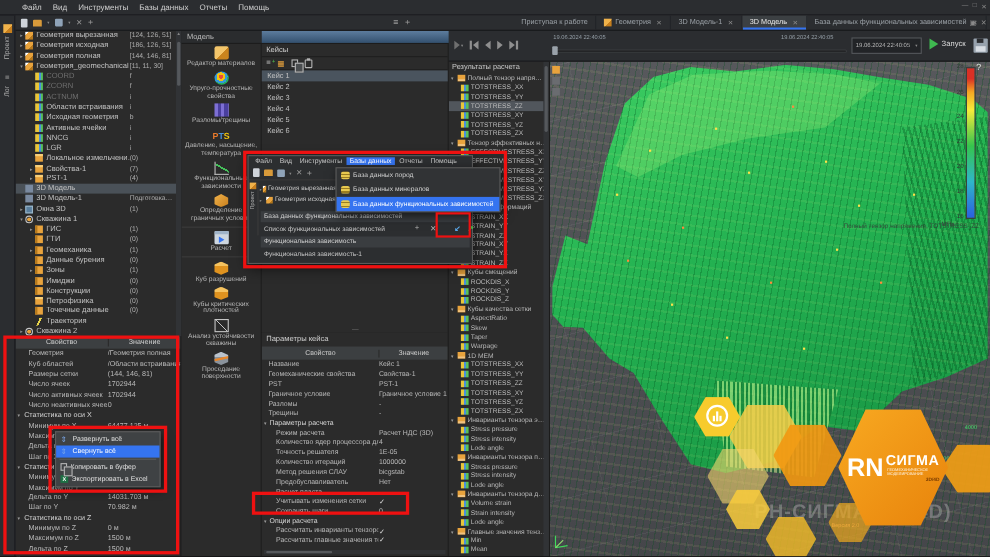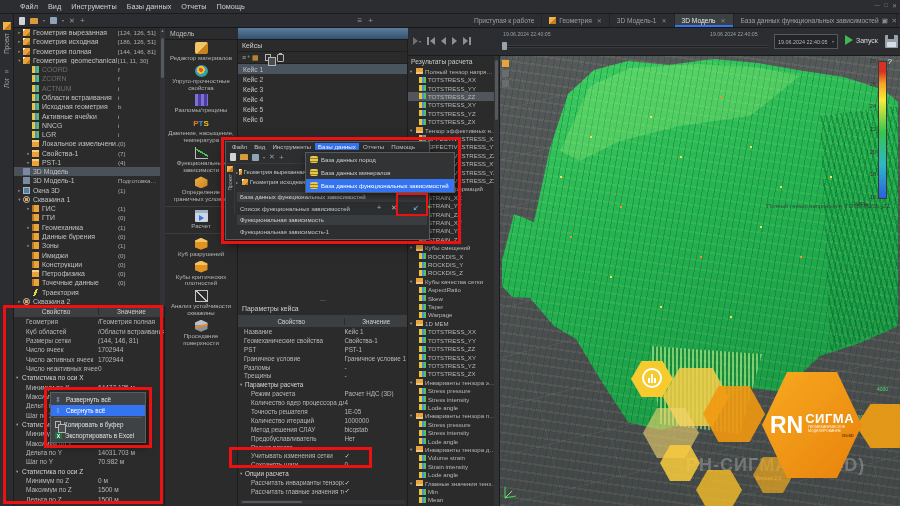--- a/index.html
+++ b/index.html
@@ -200,21 +200,21 @@
   
   .hex{position:absolute;clip-path:polygon(25% 0,75% 0,100% 50%,75% 100%,25% 100%,0 50%)}
   .wmark{position:absolute;left:186px;top:399px;font-size:18px;font-weight:bold;letter-spacing:1px;
          color:rgba(165,165,165,.5);white-space:nowrap;z-index:1}
   .vers{position:absolute;left:256px;top:419px;font-size:5px;color:rgba(238,170,60,.95);z-index:3}
   .hz{z-index:2}
   #bighex{display:flex;flex-direction:column;align-items:center;justify-content:center;
           background:linear-gradient(135deg,#f8a921,#e8830b)}
   .rnrow{display:flex;align-items:center;gap:2px}
   .rn-big{font-size:23px;font-weight:bold;color:#fff;line-height:20px}
-  .rn-col{display:flex;flex-direction:column;align-items:flex-end}
+  .rn-col{display:flex;flex-direction:column;align-items:center}
   .rn-sig{font-size:13px;font-weight:bold;color:#fff;letter-spacing:.5px;line-height:12px}
   .rn-sub{font-size:3.6px;color:rgba(255,255,255,.9);width:46px;line-height:4px}
   .rn-bad{font-size:4.4px;font-weight:bold;color:#7a3c00;align-self:flex-end}
   .rosn-c{width:20px;height:20px;border:2px solid #fff;border-radius:50%;margin:7px auto 0;
           display:flex;align-items:flex-end;justify-content:center;gap:1px;padding-bottom:3px}
   .rosn-c i{display:block;width:2px;background:#fff}
   
   #fwin{position:absolute;left:225px;top:141px;width:205px;height:99px;background:#2c2e30;border:1px solid #5a5a5a;
         box-shadow:0 4px 12px rgba(0,0,0,.65);z-index:50;font-size:6px;color:#c5c5c5}
   #fmenu{display:flex;align-items:center;padding:1px 3px;gap:1px;font-size:6.2px}

